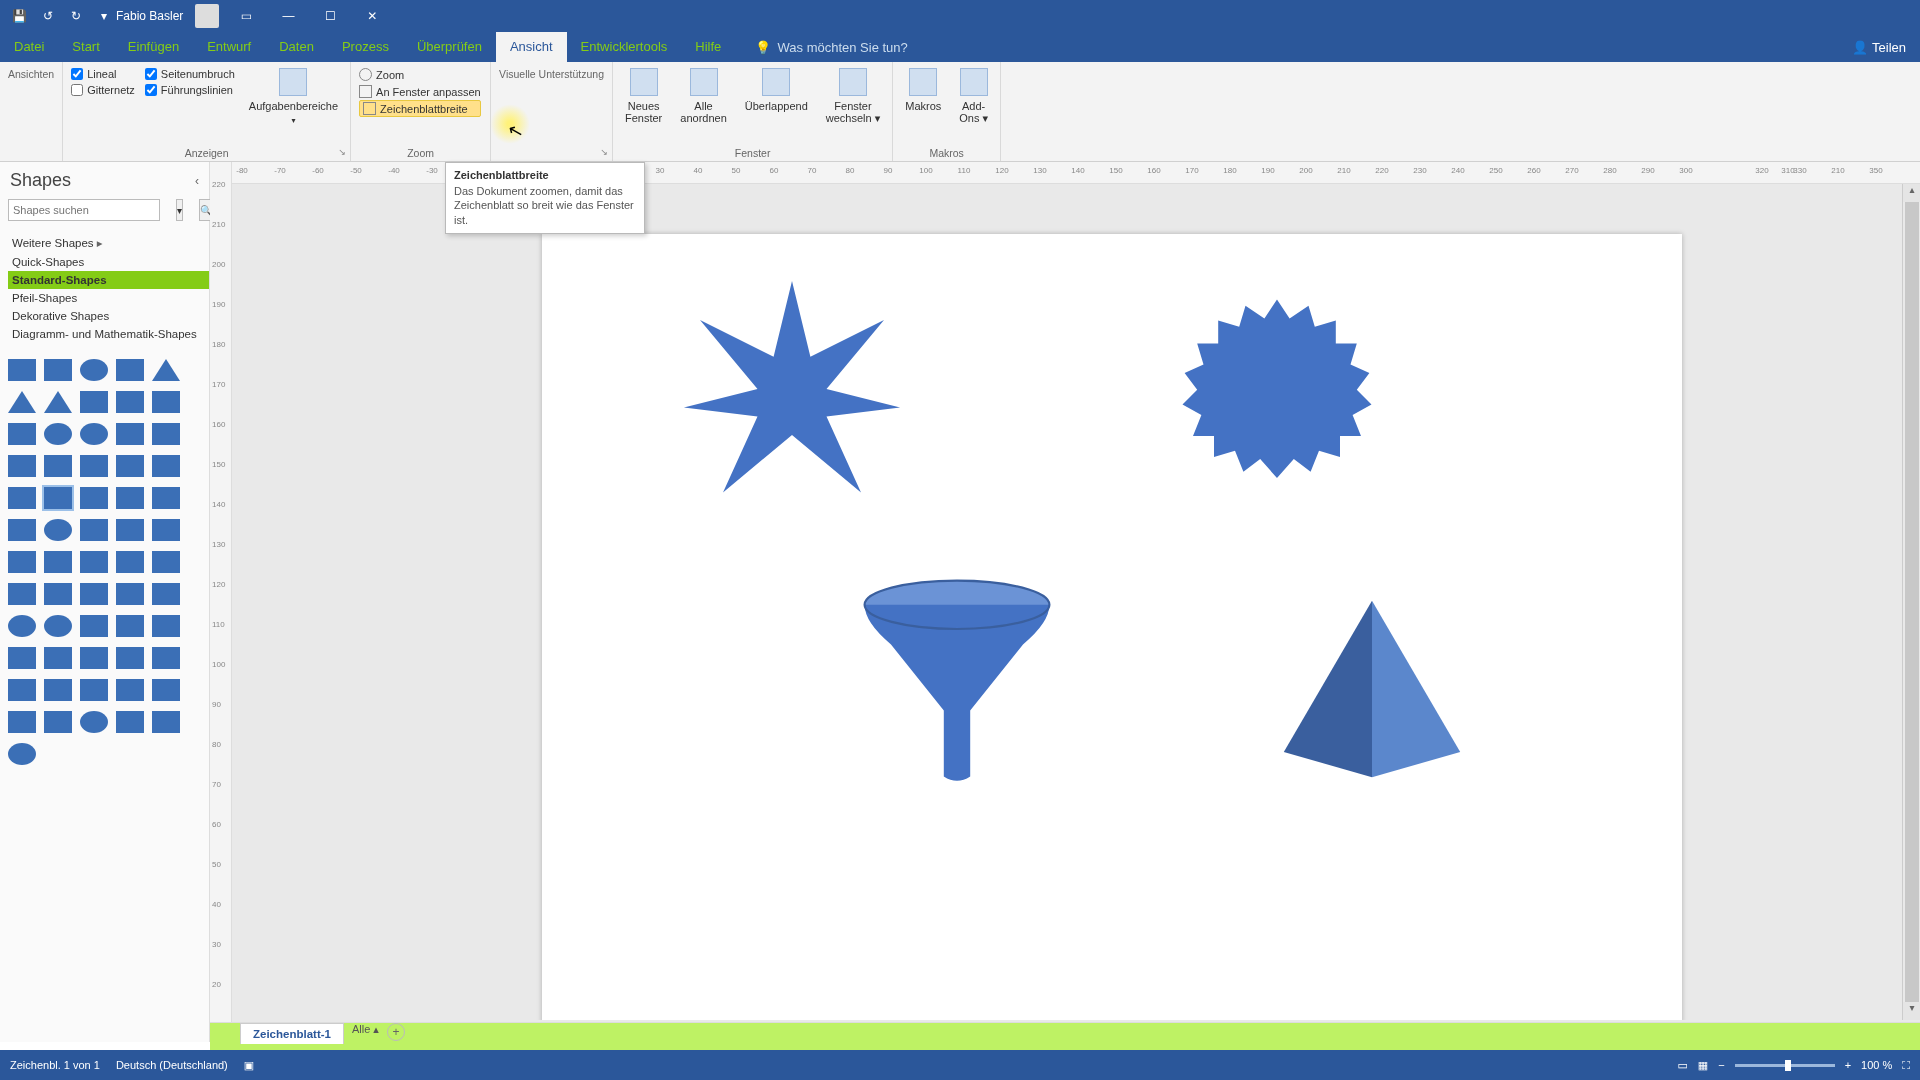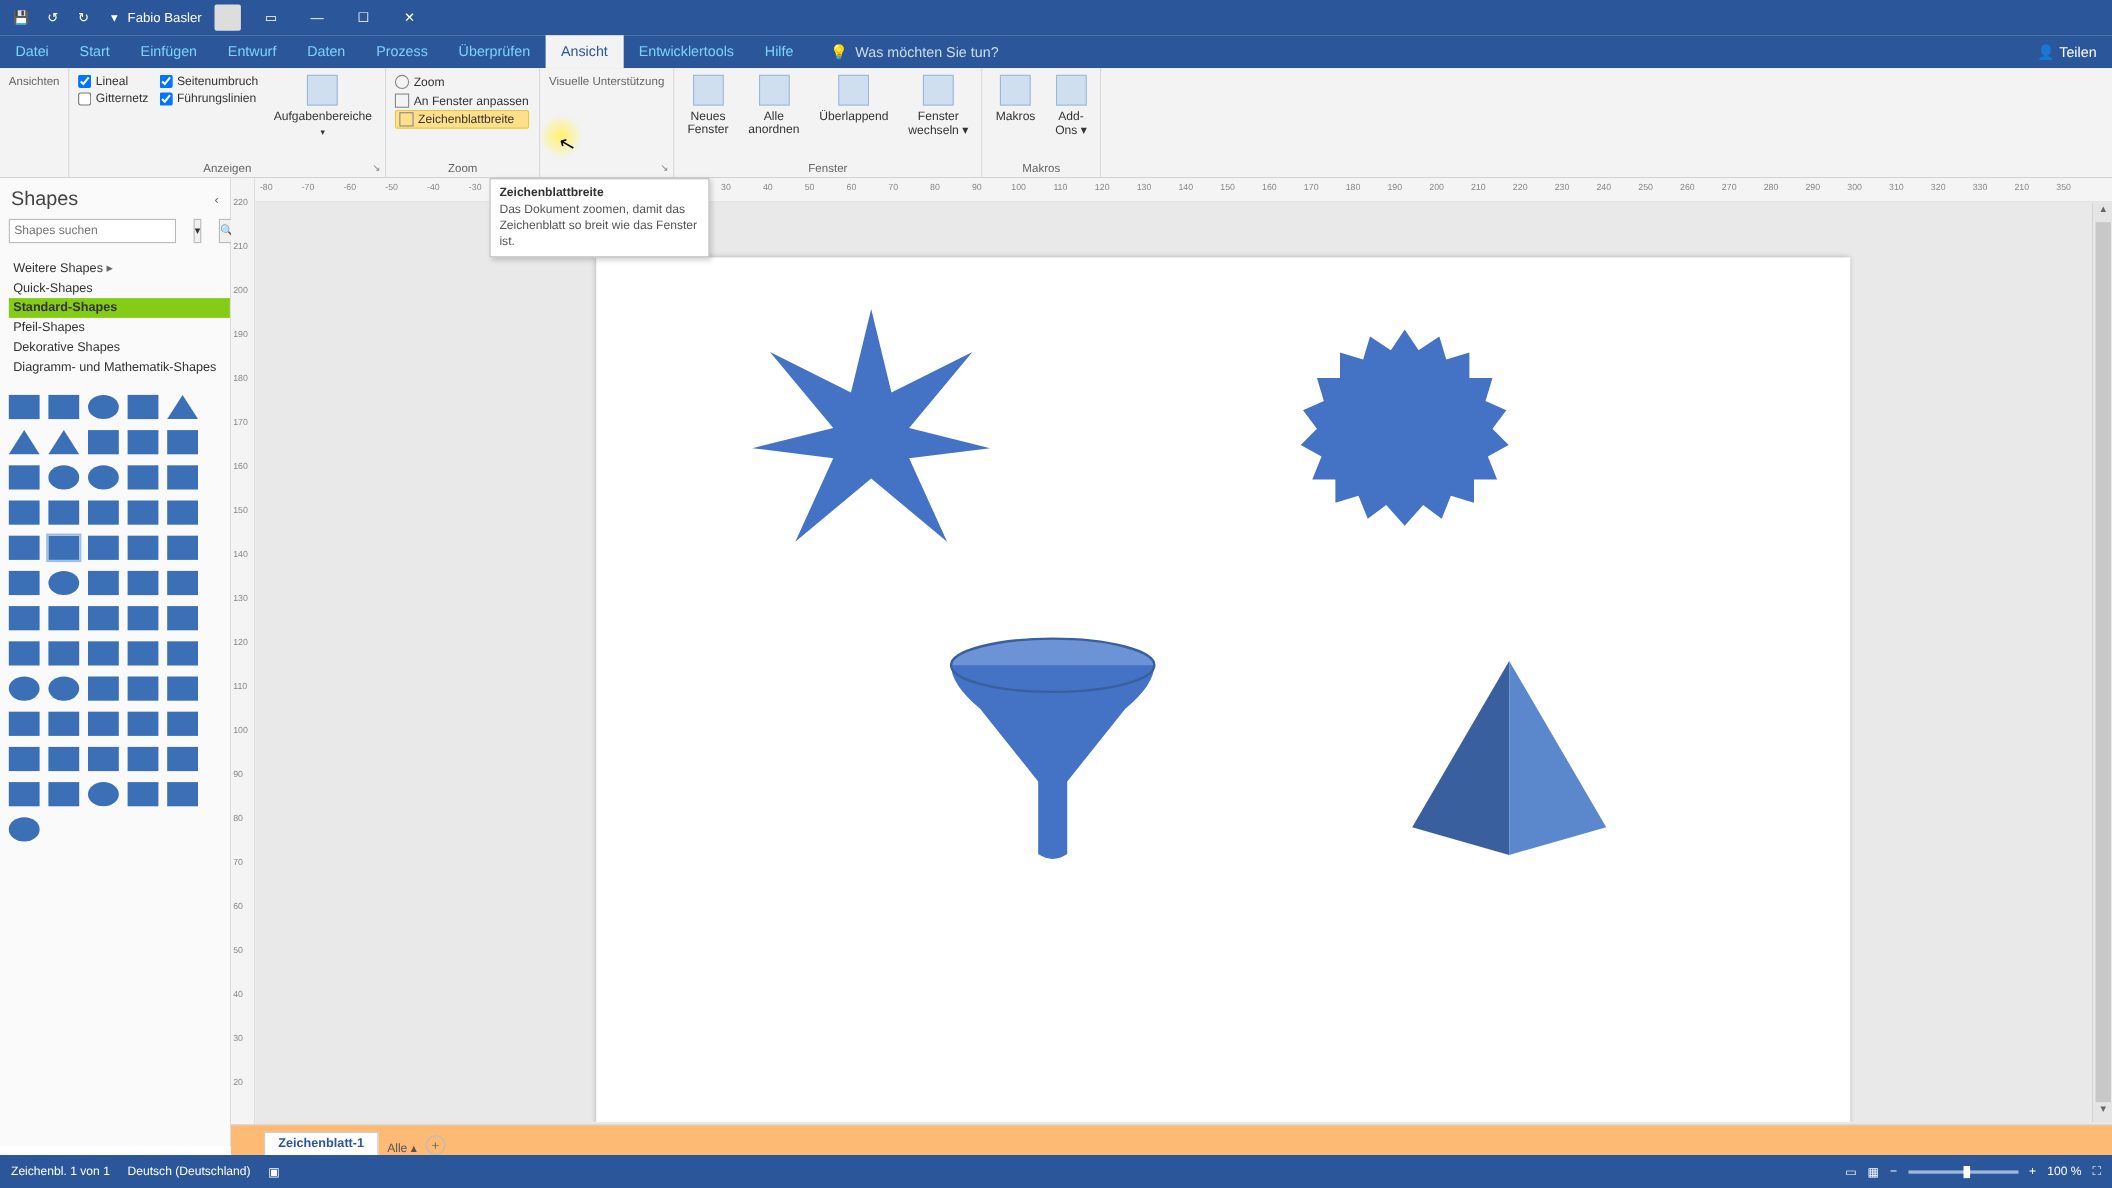--- a/index.html
+++ b/index.html
@@ -6,21 +6,21 @@
 body{width:1920px;height:1080px;overflow:hidden;background:#fff;font-size:12px;color:#333}
 .titlebar{height:32px;background:#2b579a;display:flex;align-items:center;color:#fff;font-size:12px}
 .titlebar-left{display:flex;align-items:center;gap:4px;padding-left:8px}
 .qa-btn{width:24px;height:24px;display:flex;align-items:center;justify-content:center;color:#fff;font-size:12px}
 .titlebar-center{flex:1;text-align:center}
 .titlebar-right{display:flex;align-items:center;gap:12px;padding-right:8px}
 .user-pic{width:24px;height:24px;background:#ddd;border-radius:2px;display:inline-block}
 .win-btn{width:30px;height:20px;display:flex;align-items:center;justify-content:center;color:#fff}
 
 .menubar{height:30px;background:#2b579a;display:flex;align-items:center}
-.menu-item{padding:0 14px;height:30px;line-height:30px;color:#7dd3fc;font-size:13px;cursor:pointer}
+.menu-item{padding:0 14px;height:30px;line-height:30px;color:#84cc16;font-size:13px;cursor:pointer}
 .menu-item.active{background:#f3f3f3;color:#2b579a}
 .menubar-right{margin-left:auto;display:flex;align-items:center;padding-right:14px}
 .tell-me{margin-left:20px;color:#cde;font-size:13px;display:flex;align-items:center;gap:6px}
 
 .ribbon{height:100px;background:#f3f3f3;border-bottom:1px solid #d0d0d0;display:flex}
 .rgroup{display:flex;flex-direction:column;border-right:1px solid #d9d9d9;padding:4px 8px 2px 8px;position:relative}
 .rgroup-body{flex:1;display:flex;gap:10px;align-items:flex-start}
 .rgroup-label{font-size:10.5px;color:#666;text-align:center;padding-top:2px}
 .big-btn{display:flex;flex-direction:column;align-items:center;gap:4px;padding:2px 4px;font-size:11px;text-align:center;cursor:pointer}
 .big-icon{width:28px;height:28px;background:#d0dff0;border:1px solid #9bb8dc}
@@ -65,21 +65,21 @@
 .page{position:absolute;left:310px;top:50px;width:1140px;height:790px;background:#fff;box-shadow:0 0 5px rgba(0,0,0,.25)}
 .shp{position:absolute}
 .hs{position:absolute;left:0;right:18px;bottom:0;height:18px;background:#f0f0f0;border-top:1px solid #ccc;display:flex;align-items:center}
 .hs-btn{width:18px;height:18px;text-align:center;font-size:10px;color:#666;background:#e5e5e5}
 .hs-track{flex:1;height:14px;background:#e9e9e9;margin:0 2px;position:relative}
 .hs-thumb{position:absolute;height:14px;background:#c8c8c8;left:25%;width:55%}
 .vs{position:absolute;top:22px;right:0;width:18px;bottom:22px;background:#f0f0f0;border-left:1px solid #ccc;display:flex;flex-direction:column}
 .vs-track{flex:1;background:#e9e9e9;position:relative}
 .vs-thumb{position:absolute;width:14px;left:2px;background:#c8c8c8;top:0;height:100%}
 
-.tabbar{position:absolute;left:210px;right:0;bottom:30px;height:28px;background:#fdba74;border-top:1px solid #ddd;display:flex;align-items:flex-end;padding-left:30px;gap:8px}
+.tabbar{position:absolute;left:210px;right:0;bottom:30px;height:28px;background:#bef264;border-top:1px solid #ddd;display:flex;align-items:flex-start;padding-left:30px;gap:8px}
 .page-tab{padding:4px 12px;font-size:11.5px;color:#2b579a;background:#fff;border:1px solid #ccc;border-bottom:none;font-weight:bold}
 .aux-tab{font-size:11px;color:#555}
 .add-tab{width:18px;height:18px;border:1px solid #bbb;border-radius:50%;display:flex;align-items:center;justify-content:center;font-size:12px;color:#666;cursor:pointer}
 
 .statusbar{position:absolute;left:0;right:0;bottom:0;height:30px;background:#2b579a;color:#fff;display:flex;align-items:center;font-size:11px;padding:0 10px;gap:16px}
 .statusbar-right{margin-left:auto;display:flex;align-items:center;gap:10px}
 .zoom-slider{width:100px;height:3px;background:#9cb8dc;position:relative}
 .zoom-slider::after{content:"";position:absolute;left:50%;top:-4px;width:6px;height:11px;background:#fff}
 </style>
 </head>
@@ -365,21 +365,21 @@
         <span class="hr-t" style="left: 1112px;">210</span>
         <span class="hr-t" style="left: 1150px;">220</span>
         <span class="hr-t" style="left: 1188px;">230</span>
         <span class="hr-t" style="left: 1226px;">240</span>
         <span class="hr-t" style="left: 1264px;">250</span>
         <span class="hr-t" style="left: 1302px;">260</span>
         <span class="hr-t" style="left: 1340px;">270</span>
         <span class="hr-t" style="left: 1378px;">280</span>
         <span class="hr-t" style="left: 1416px;">290</span>
         <span class="hr-t" style="left: 1454px;">300</span>
-        <span class="hr-t" style="left: 1492px;">310</span>
+        <span class="hr-t" style="left: 1556px;">310</span>
         <span class="hr-t" style="left: 1530px;">320</span>
         <span class="hr-t" style="left: 1568px;">330</span>
         <span class="hr-t" style="left: 1606px;">210</span>
         <span class="hr-t" style="left: 1644px;">350</span>
       </div>
     <div class="canvas-inner">
       <div class="page">
         <svg class="shp" style="left:120px;top:40px;width:260px;height:230px" viewBox="0 0 100 100">
             <polygon fill="#4472c4" points="50,3 58,36 90,20 65,50 97,58 65,62 80,95 50,70 20,95 35,62 3,58 35,50 10,20 42,36"></polygon>
           </svg>

